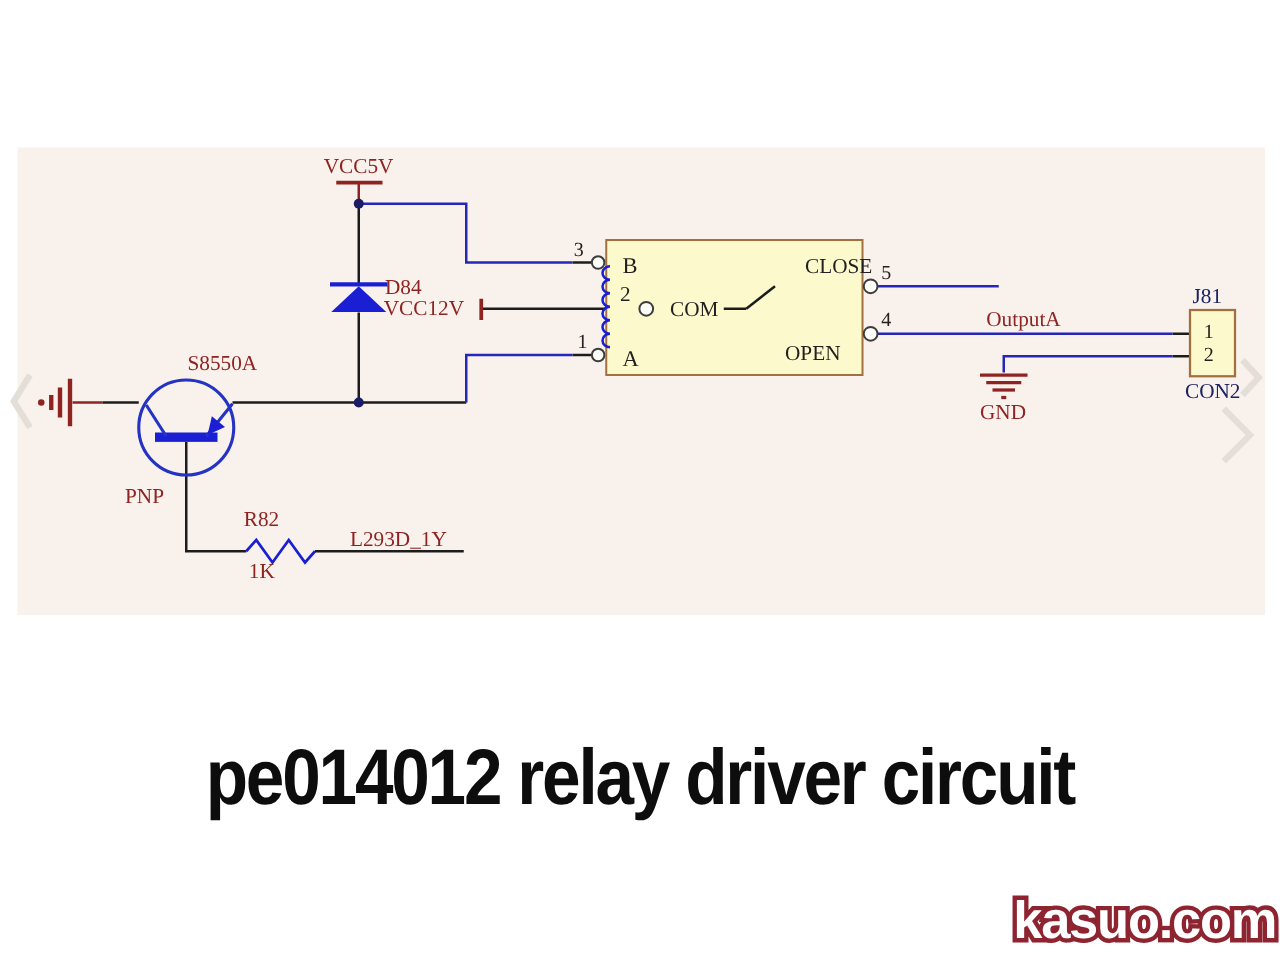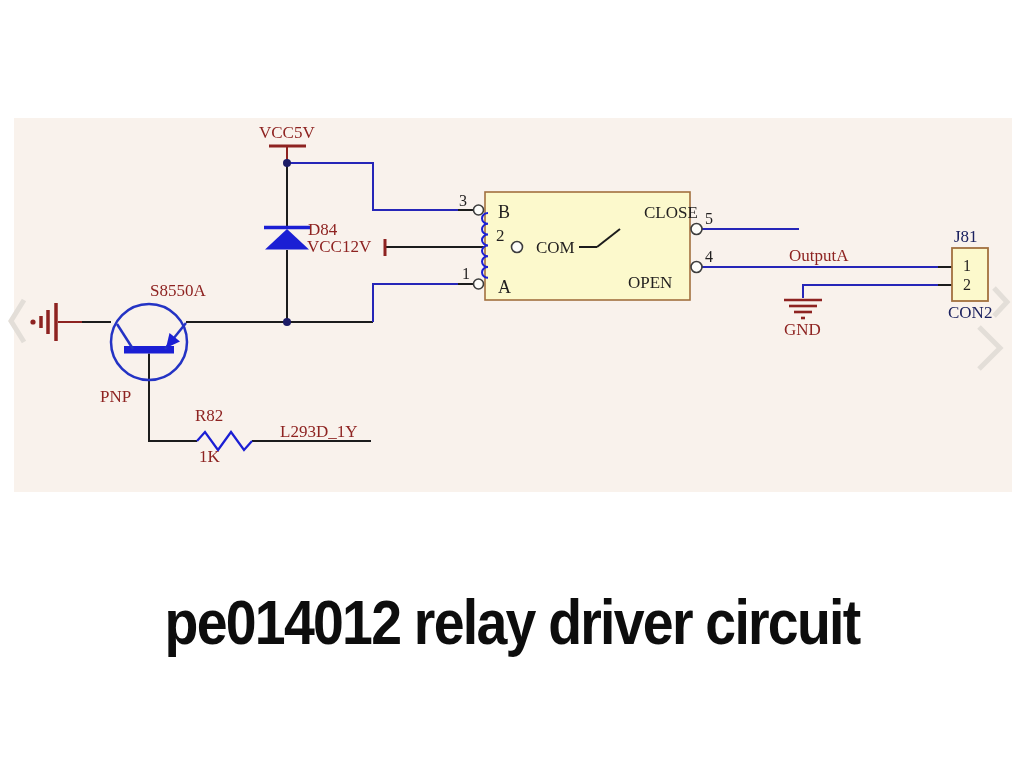--- a/index.html
+++ b/index.html
@@ -156,14 +156,15 @@
   <div class="lbl lbl-black lbl-sm" style="left:459px;top:193px;">3</div>
   <div class="lbl lbl-black lbl-sm" style="left:462px;top:266px;">1</div>
   <div class="lbl lbl-black lbl-sm" style="left:705px;top:211px;">5</div>
   <div class="lbl lbl-black lbl-sm" style="left:705px;top:249px;">4</div>
 
   <div class="lbl lbl-black lbl-sm" style="left:963px;top:258px;">1</div>
   <div class="lbl lbl-black lbl-sm" style="left:963px;top:277px;">2</div>
 
   <div class="page-title">pe014012 relay driver circuit</div>
 
+  <div class="watermark">kasuo.com</div>
 
 </div>
 
 </body></html>

